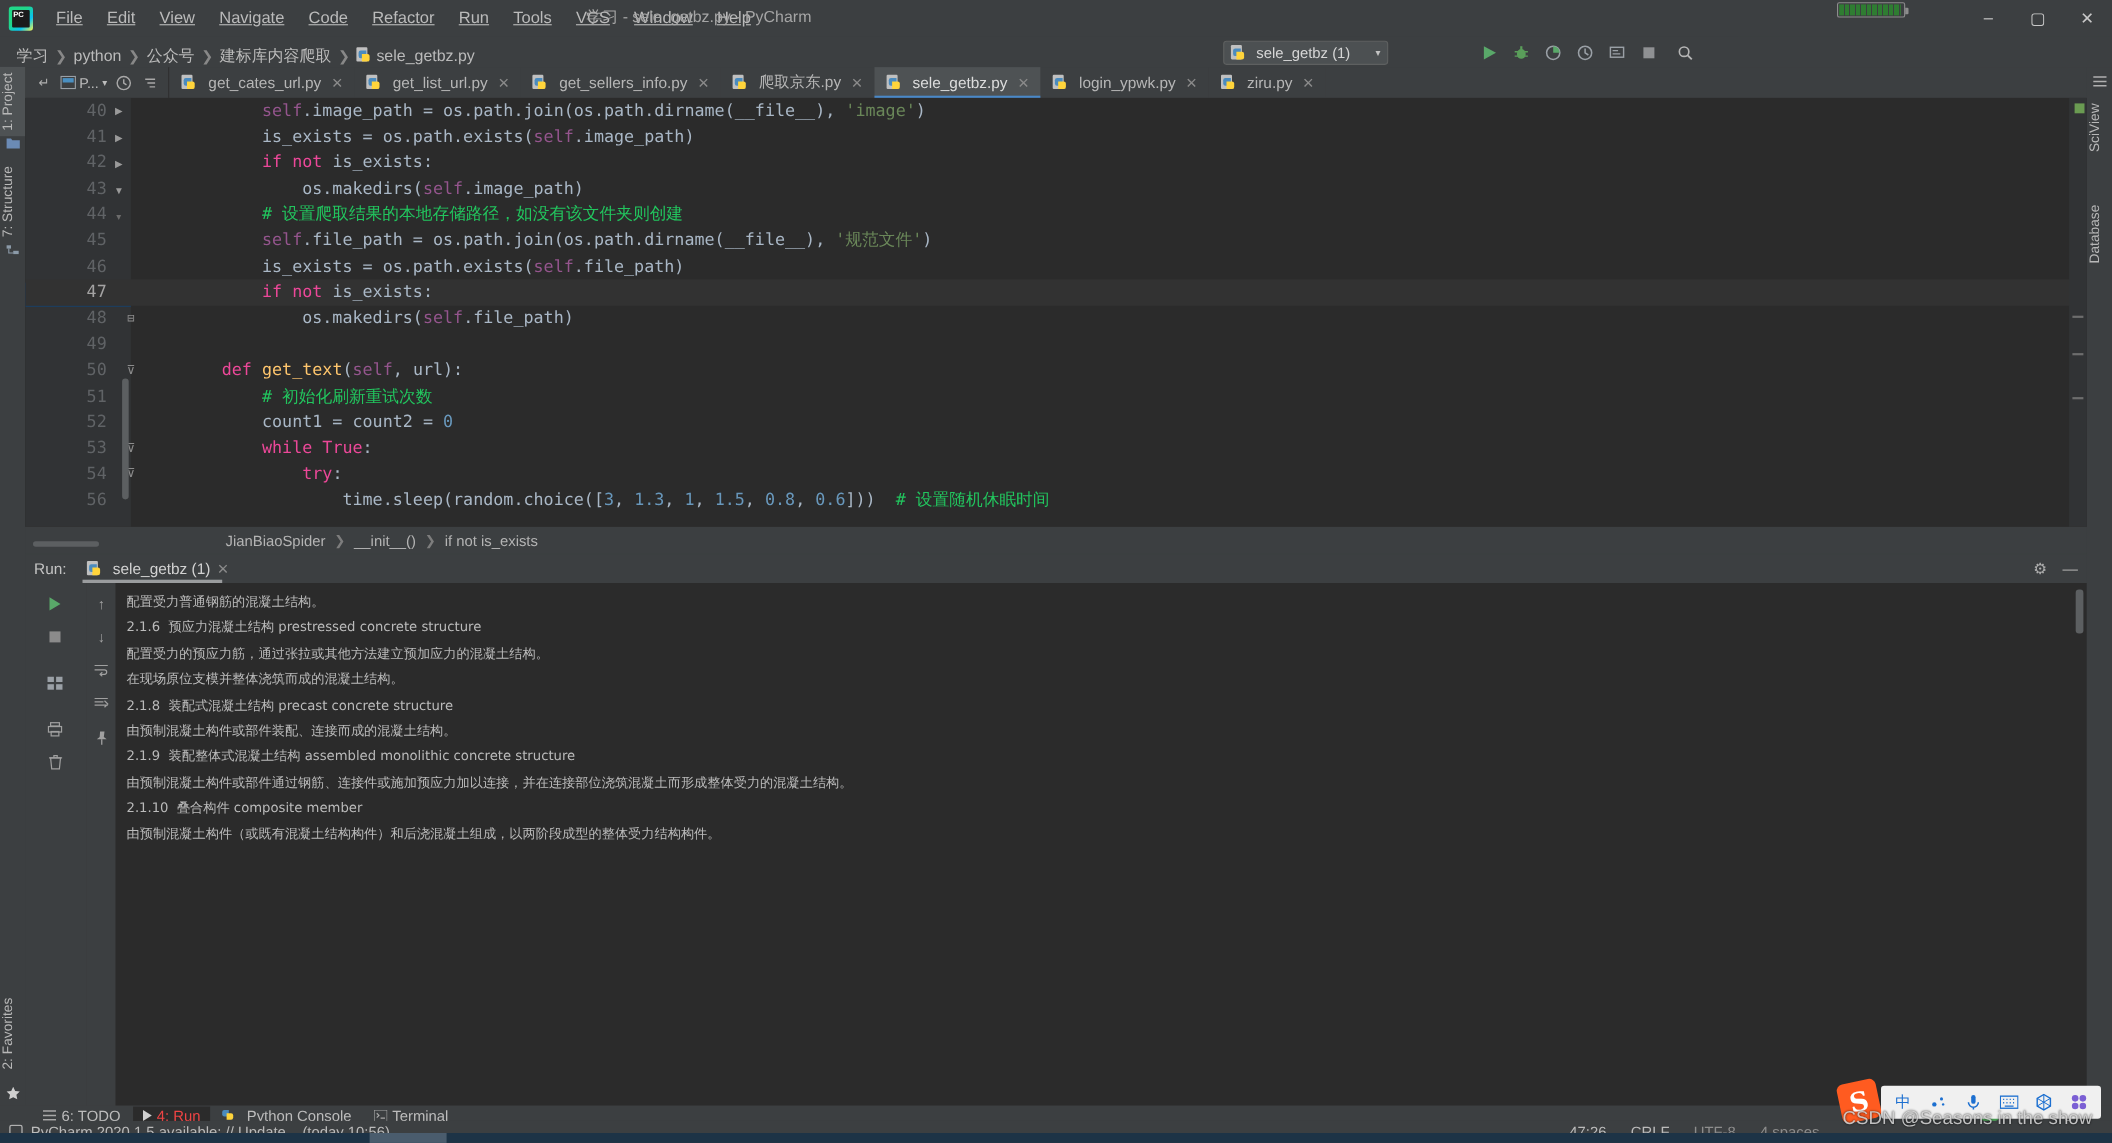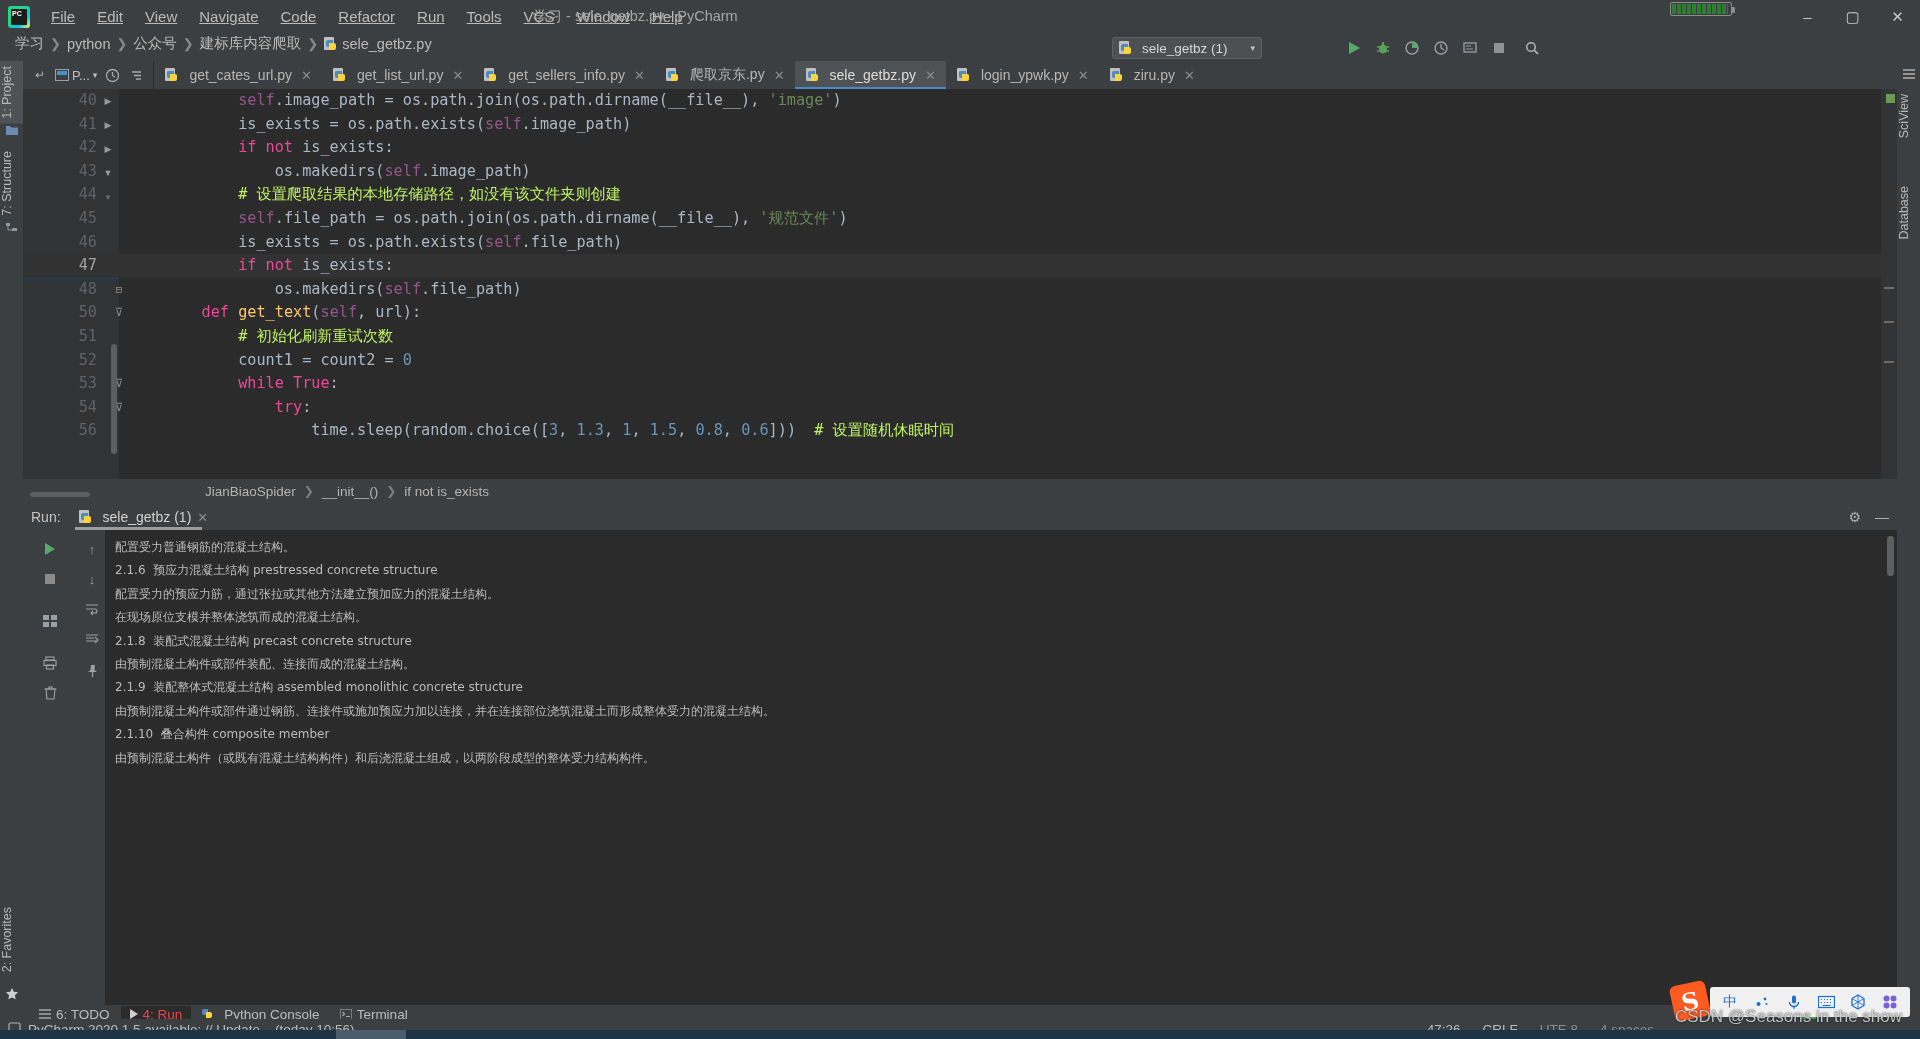--- a/index.html
+++ b/index.html
@@ -29,21 +29,21 @@
   .win-ctl { position:absolute; top:0; height:33px; display:flex; align-items:center; color:#c8c8c8;}
   .win-ctl .b { width:45px; height:33px; display:flex; align-items:center; justify-content:center; font-size:15px;}
   .battery { position:absolute; right:188px; top:2px; width:62px; height:14px; border:1px solid #8d8d8d; border-radius:2px; background:#3c3f41; }
   .battery:after { content:""; position:absolute; right:-4px; top:4px; width:3px; height:6px; background:#8d8d8d; border-radius:0 1px 1px 0;}
   .battery .fill { position:absolute; left:1px; top:1px; bottom:1px; width:56px;
      background:repeating-linear-gradient(90deg,#2f7d32 0 4px,#3c3f41 4px 5px); }
 
   
   .navbar {
     position:absolute; left:0; top:33px; width:1580px; height:28px;
-    background:#3c3f41; display:flex; align-items:flex-start;
+    background:#3c3f41; display:flex; align-items:flex-end;
   }
   .crumbs { display:flex; align-items:center; margin-left:10px; font-size:14.5px; color:#bababa; }
   .crumbs .c { padding:1px 5px; white-space:nowrap;}
   .crumbs .sep { color:#888; padding:0 1px; font-size:13px;}
   .pyfile-ic { display:inline-block; width:13px; height:15px; position:relative; margin-right:5px; vertical-align:-3px;}
   .pyfile-ic .pg { position:absolute; left:0; top:0; width:10px; height:13px; background:#c0c0c0; border-radius:1px;}
   .pyfile-ic .b1 { position:absolute; left:2px; top:3px; width:7px; height:7px; background:#4b8bbe; border-radius:2px 0 0 2px;}
   .pyfile-ic .b2 { position:absolute; left:5px; top:6px; width:7px; height:7px; background:#ffd43b; border-radius:0 2px 2px 0;}
   .runcfg {
     position:absolute; right:318px; top:4px; height:22px; min-width:150px;
@@ -91,21 +91,21 @@
   .ln.cur { background:#323232; }
   .num { width:72px; text-align:right; padding-right:10px; color:#606366; flex:0 0 auto;}
   .ln.cur .num { color:#a4a3a3;}
   .foldcol { width:24px; flex:0 0 auto; text-align:center; color:#8c8c8c; font-size:11px;}
   .code { padding-left:34px; color:#a9b7c6; flex:1 1 auto;}
   .k  { color:#ec4899; }        
   .kf { color:#ffc66d; }        
   .se { color:#94558d; }        
   .st { color:#6a8759; }        
   .nm { color:#6897bb; }        
-  .cm { color:#bef264; }
+  .cm { color:#22c55e; }
   .right-marks { position:absolute; right:0; top:0; width:16px; height:100%; background:#313335;}
   .rm { position:absolute; right:3px; width:10px; height:2px; background:#6d6d6d;}
   .err-sq { position:absolute; right:2px; top:5px; width:9px; height:9px; background:#6a9b52;}
   .ed-scroll { position:absolute; left:0; top:0; width:6px; background:#5c5f61; border-radius:3px;}
 
   
   .ebc { position:absolute; left:23px; top:479px; right:23px; height:24px; background:#3c3f41;
          display:flex; align-items:center; font-size:13.5px; color:#b4b4b4; }
   .ebc .c { padding:0 4px; }
   .ebc .sep { color:#7d7d7d; padding:0 4px; font-size:12px; }
@@ -396,20 +396,21 @@
     <div class="lines" id="code-lines">
         <div class="ln"><span class="num">40</span><span class="foldcol"></span><span class="code">        <span class="se">self</span>.image_path = os.path.join(os.path.dirname(__file__), <span class="st">'image'</span>)</span></div>
         <div class="ln"><span class="num">41</span><span class="foldcol"></span><span class="code">        is_exists = os.path.exists(<span class="se">self</span>.image_path)</span></div>
         <div class="ln"><span class="num">42</span><span class="foldcol"></span><span class="code">        <span class="k">if not</span> is_exists:</span></div>
         <div class="ln"><span class="num">43</span><span class="foldcol"></span><span class="code">            os.makedirs(<span class="se">self</span>.image_path)</span></div>
         <div class="ln"><span class="num">44</span><span class="foldcol"></span><span class="code">        <span class="cm"># 设置爬取结果的本地存储路径，如没有该文件夹则创建</span></span></div>
         <div class="ln"><span class="num">45</span><span class="foldcol"></span><span class="code">        <span class="se">self</span>.file_path = os.path.join(os.path.dirname(__file__), <span class="st">'规范文件'</span>)</span></div>
         <div class="ln"><span class="num">46</span><span class="foldcol"></span><span class="code">        is_exists = os.path.exists(<span class="se">self</span>.file_path)</span></div>
         <div class="ln cur"><span class="num">47</span><span class="foldcol"></span><span class="code">        <span class="k">if not</span> is_exists:</span></div>
         <div class="ln"><span class="num">48</span><span class="foldcol">⊟</span><span class="code">            os.makedirs(<span class="se">self</span>.file_path)</span></div>
+        <div class="ln"><span class="num">49</span><span class="foldcol"></span><span class="code"></span></div>
         <div class="ln"><span class="num">50</span><span class="foldcol">⊽</span><span class="code">    <span class="k">def</span> <span class="kf">get_text</span>(<span class="se">self</span>, url):</span></div>
         <div class="ln"><span class="num">51</span><span class="foldcol"></span><span class="code">        <span class="cm"># 初始化刷新重试次数</span></span></div>
         <div class="ln"><span class="num">52</span><span class="foldcol"></span><span class="code">        count1 = count2 = <span class="nm">0</span></span></div>
         <div class="ln"><span class="num">53</span><span class="foldcol">⊽</span><span class="code">        <span class="k">while True</span>:</span></div>
         <div class="ln"><span class="num">54</span><span class="foldcol">⊽</span><span class="code">            <span class="k">try</span>:</span></div>
         <div class="ln"><span class="num">56</span><span class="foldcol"></span><span class="code">                time.sleep(random.choice([<span class="nm">3</span>, <span class="nm">1.3</span>, <span class="nm">1</span>, <span class="nm">1.5</span>, <span class="nm">0.8</span>, <span class="nm">0.6</span>]))  <span class="cm"># 设置随机休眠时间</span></span></div>
       </div>
     <div class="ed-scroll" style="left:88px; top:255px; height:110px;"></div>
     <div class="right-marks">
       <div class="err-sq"></div>

